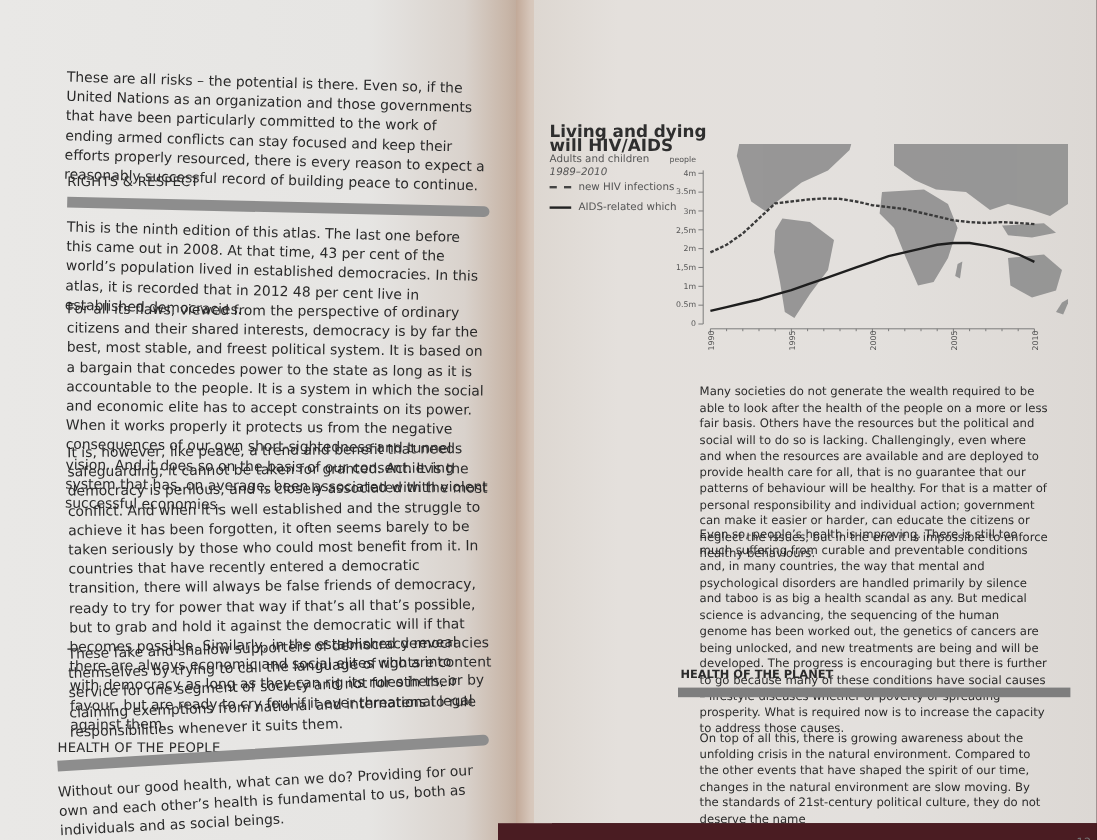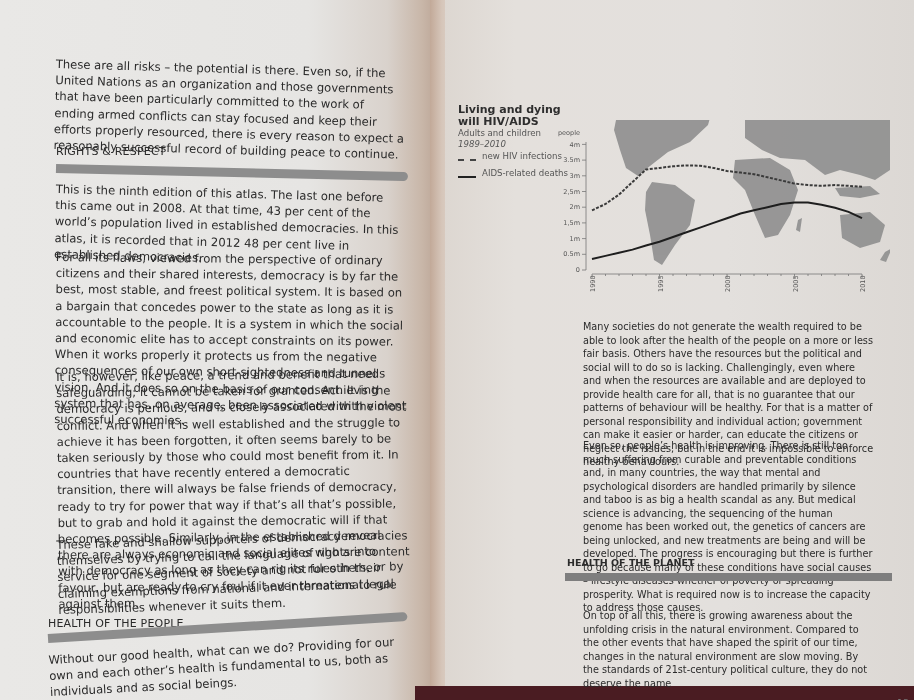--- a/index.html
+++ b/index.html
@@ -30,24 +30,24 @@
     
     .lp { position: absolute; left: 56px; width: 352px; color: #2a2a2a; font-size: 11.6px; line-height: 16.2px; }
     .lp p { margin: 0; }
     .lp1 { top: 56px; transform: rotate(1.6deg); transform-origin: left top; }
     .lp-h { position: absolute; left: 56px; font-weight: normal; font-size: 11px; color: #2a2a2a; letter-spacing: 0.2px; }
     .lp-rule { position: absolute; left: 56px; height: 9px; background: #8d8d8d; }
     .rule1 { top: 164px; width: 352px; transform: rotate(1.3deg); transform-origin: left center; border-radius: 0 6px 6px 0; }
     .rule2 { top: 634px; width: 360px; transform: rotate(-3.5deg); transform-origin: left center; border-radius: 0 6px 6px 0; }
 
     
-    .chart-title { position: absolute; left: 458px; top: 104px; font-weight: bold; font-size: 11px; line-height: 12px; color: #2e2e2e; }
+    .chart-title { position: absolute; left: 458px; top: 104px; font-weight: bold; font-size: 14px; line-height: 12px; color: #2e2e2e; }
     .chart-sub { position: absolute; left: 458px; top: 128px; font-size: 8.6px; line-height: 10.5px; color: #555; }
     .chart-sub .it { font-style: italic; }
-    .legend-row { position: absolute; left: 458px; font-size: 8.6px; color: #555; display: flex; align-items: flex-end; gap: 6px; }
+    .legend-row { position: absolute; left: 458px; font-size: 8.6px; color: #555; display: flex; align-items: center; gap: 6px; }
     .legend-row .sw { display: inline-block; width: 18px; height: 0; }
     .sw-dash { border-top: 2px dashed #444; }
     .sw-solid { border-top: 2px solid #222; }
 
     .chart-svg { position: absolute; left: 540px; top: 120px; }
 
     .rp { position: absolute; left: 565px; width: 327px; color: #2b2b2b; font-size: 9.7px; line-height: 13.5px; }
     .rp p { margin: 18px; }
     .rp-h { position: absolute; left: 567px; top: 557px; font-weight: bold; font-size: 9.5px; color: #2b2b2b; }
     .rp-rule { position: absolute; left: 565px; top: 573px; width: 327px; height: 8px; background: #7e7e7e; }
@@ -96,21 +96,21 @@
   <div class="chart-sub">
     <div>Adults and children</div>
     <div class="it">1989–2010</div>
   </div>
   <div class="legend-row" style="top:151px;">
     <span class="sw sw-dash"></span>
     <span>new HIV infections</span>
   </div>
   <div class="legend-row" style="top:168px;">
     <span class="sw sw-solid"></span>
-    <span>AIDS-related deaths</span>
+    <span>AIDS-related which</span>
   </div>
 
   <svg class="chart-svg" width="350" height="180" viewBox="0 0 350 180">
     <g fill="#8f8f8f" opacity="0.9">
 
       <path d="M80,-20 L120,-28 L150,-25 L175,-20 L168,5 L150,22 L128,32 L110,46 L98,56 L86,48 L80,30 L74,10 Z"></path>
 
       <path d="M175,-28 L200,-30 L198,-12 L185,-4 L176,-12 Z"></path>
 
       <path d="M112,62 L135,65 L155,80 L150,105 L135,125 L122,145 L114,140 L110,115 L105,90 L106,72 Z"></path>

